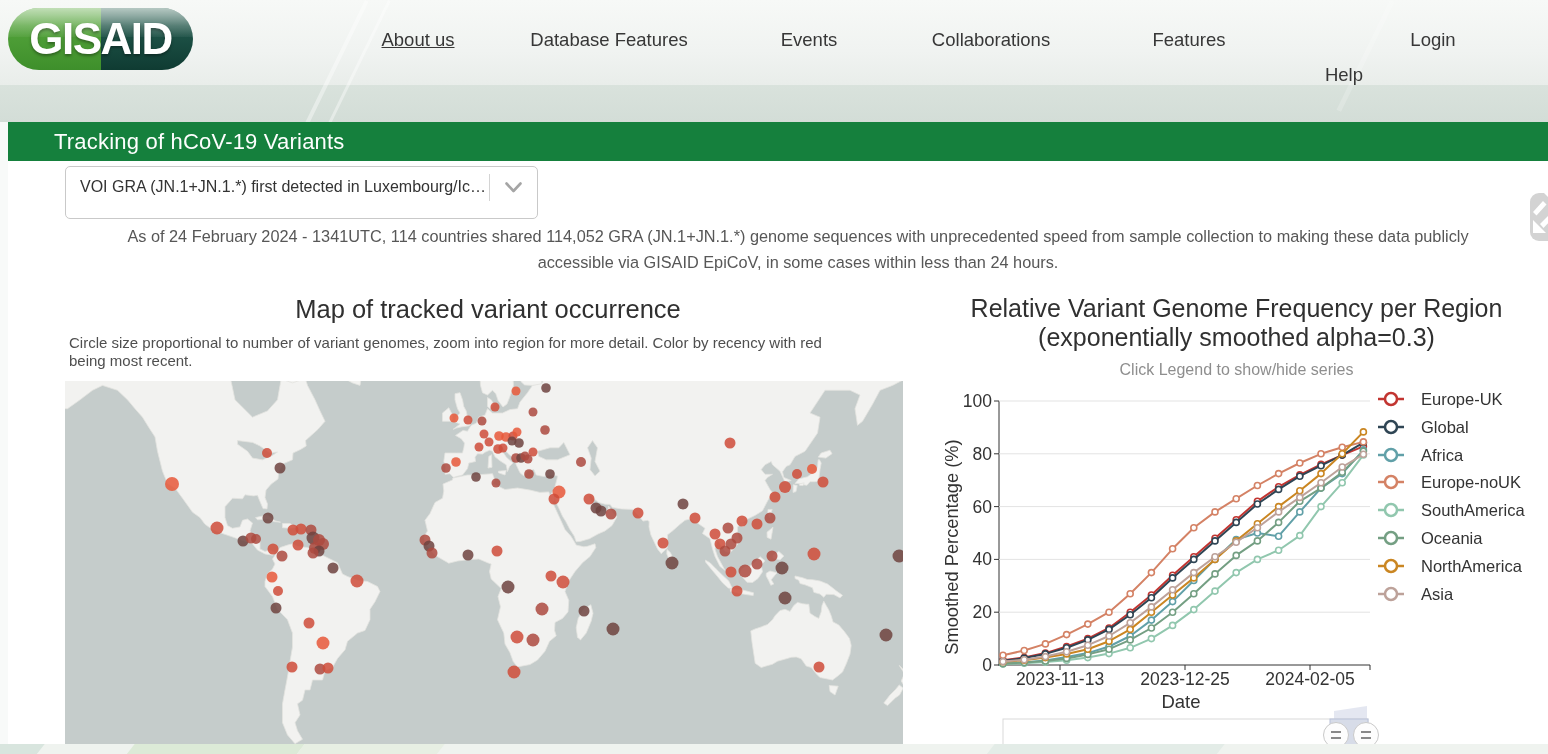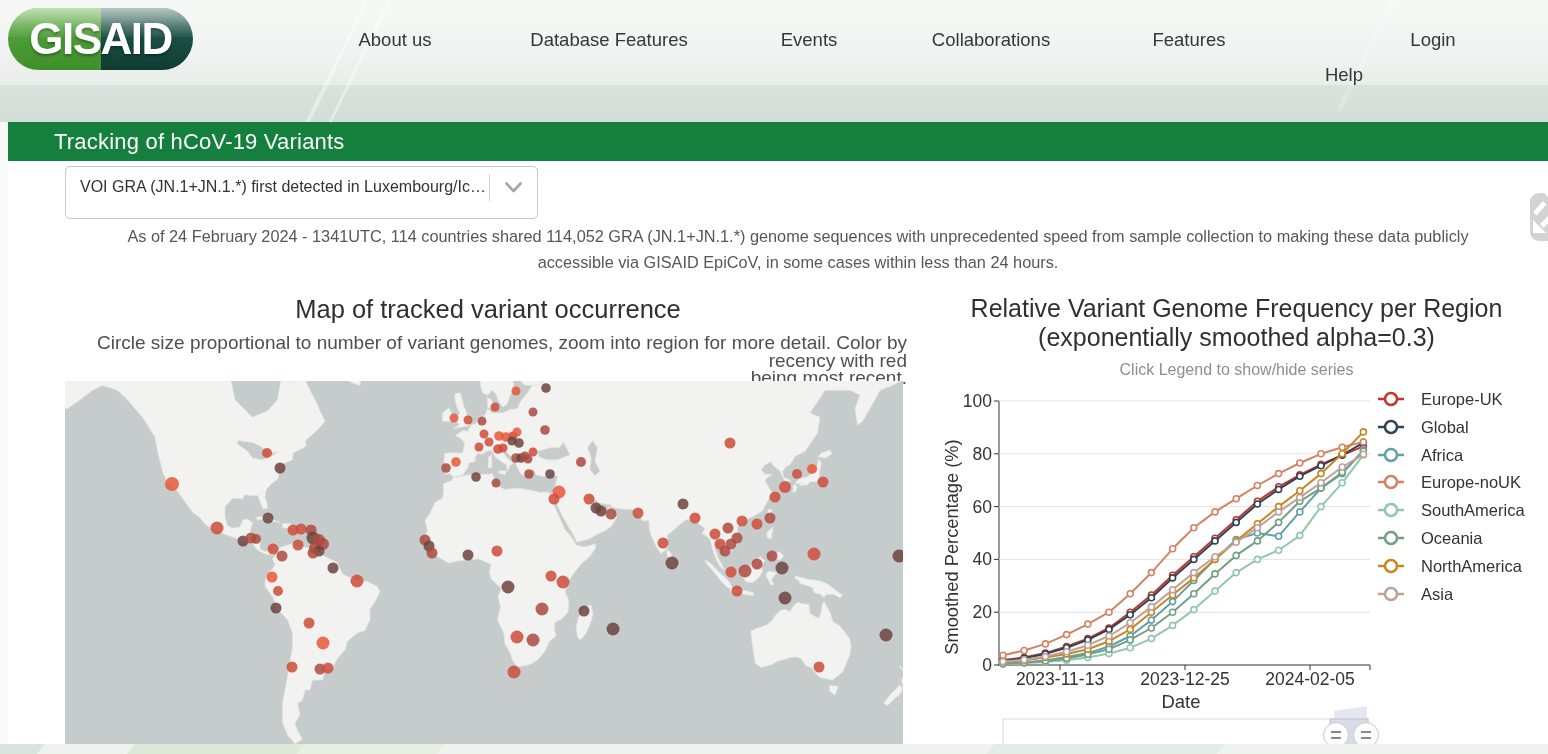--- a/index.html
+++ b/index.html
@@ -17,21 +17,21 @@
 .nav { position:absolute; top:29px; transform:translateX(-50%); font-size:18.5px; color:#373737; white-space:nowrap; }
 
 #tealbar { left:8px; top:122px; width:1540px; height:39px; background:#15803d; color:#fdfefe; font-size:22px; font-weight:400; line-height:40px; padding-left:46px; letter-spacing:0.2px; }
 #content { left:8px; top:161px; width:1540px; height:583px; background:#fff; }
 
 #dd { left:65px; top:166px; width:473px; height:53px; background:#fff; border:1px solid #c9c9c9; border-radius:5px; font-size:16px; color:#333; line-height:39px; padding-left:14px; white-space:nowrap; overflow:hidden; }
 #dd .sep { position:absolute; right:47px; top:7px; height:27px; border-left:1px solid #d4d4d4; }
 #expand { left:1530px; top:193px; width:48px; height:48px; background:#d3d3d3; border-radius:9px; overflow:hidden; }
 #info { left:98px; top:224px; width:1400px; text-align:center; font-size:16.3px; color:#575757; line-height:25.5px; }
 #maptitle { left:69px; top:295px; width:838px; text-align:center; font-size:25.5px; color:#303030; }
-#mapsub { left:69px; top:334px; width:838px; text-align:right; font-size:19px; color:#4f4f4f; line-height:17.5px; }
+#mapsub { left:69px; top:334px; width:838px; text-align:left; font-size:15px; color:#4f4f4f; line-height:17.5px; }
 #mapbox { left:65px; top:381px; width:838px; height:363px; overflow:hidden; }
 #charttitle { left:951px; top:294px; width:571px; text-align:center; font-size:25px; color:#303030; line-height:29.3px; }
 #chartsub { left:951px; top:361px; width:571px; text-align:center; font-size:16px; color:#8e8e8e; }
 #chartbox { left:930px; top:385px; width:618px; height:359px; }
 
 #leftstrip { left:0; top:122px; width:8px; height:632px; background:#f8faf9; }
 #bottomstrip { left:0; top:744px; width:1548px; height:10px; background:#eff3ef; overflow:hidden; }
 .bdiag { position:absolute; top:-4px; height:20px; transform:skewX(-38deg); }
 </style></head>
 <body>
@@ -40,21 +40,21 @@
   <div class="abs" id="sage"></div>
   <div class="streak" style="left:365px; top:0; height:270px;"></div>
   <div class="streak" style="left:388px; top:0; height:270px; width:3px;"></div>
   <div class="streak" style="left:1390px; top:0; height:122px; width:5px; opacity:.5"></div>
   <div class="abs" id="logo">
       <div class="lg"></div>
       <div class="dg"></div>
       <div class="gloss"></div>
       <div class="txt">GISAID</div>
     </div>
-  <div class="nav" style="left:395px;">About us</div>
+  <div class="nav" style="left:418px;text-decoration:underline;">About us</div>
   <div class="nav" style="left:609px;">Database Features</div>
   <div class="nav" style="left:809px;">Events</div>
   <div class="nav" style="left:991px;">Collaborations</div>
   <div class="nav" style="left:1189px;">Features</div>
   <div class="nav" style="left:1344px;margin-top:35px;">Help</div>
   <div class="nav" style="left:1433px;">Login</div>
   <div class="abs" id="tealbar">Tracking of hCoV-19 Variants</div>
   <div class="abs" id="content"></div>
   <div class="abs" id="dd">VOI GRA (JN.1+JN.1.*) first detected in Luxembourg/Ic…<div class="sep"></div>
     <svg style="position:absolute;right:15px;top:15px" width="17" height="12" viewBox="0 0 17 12">

